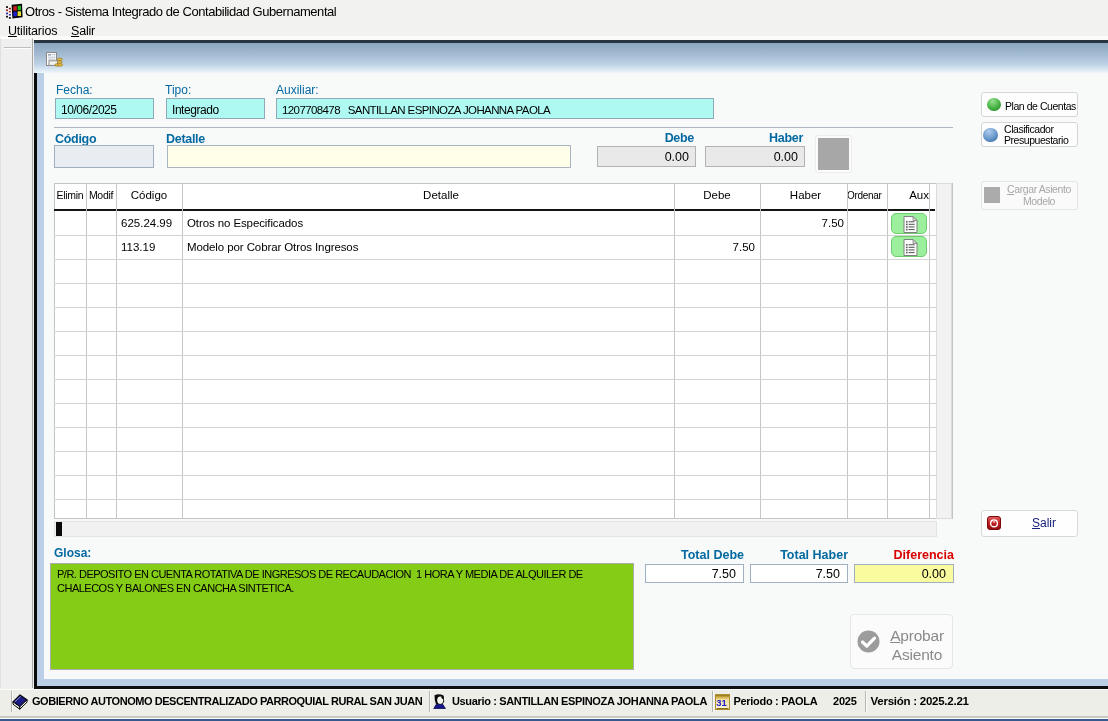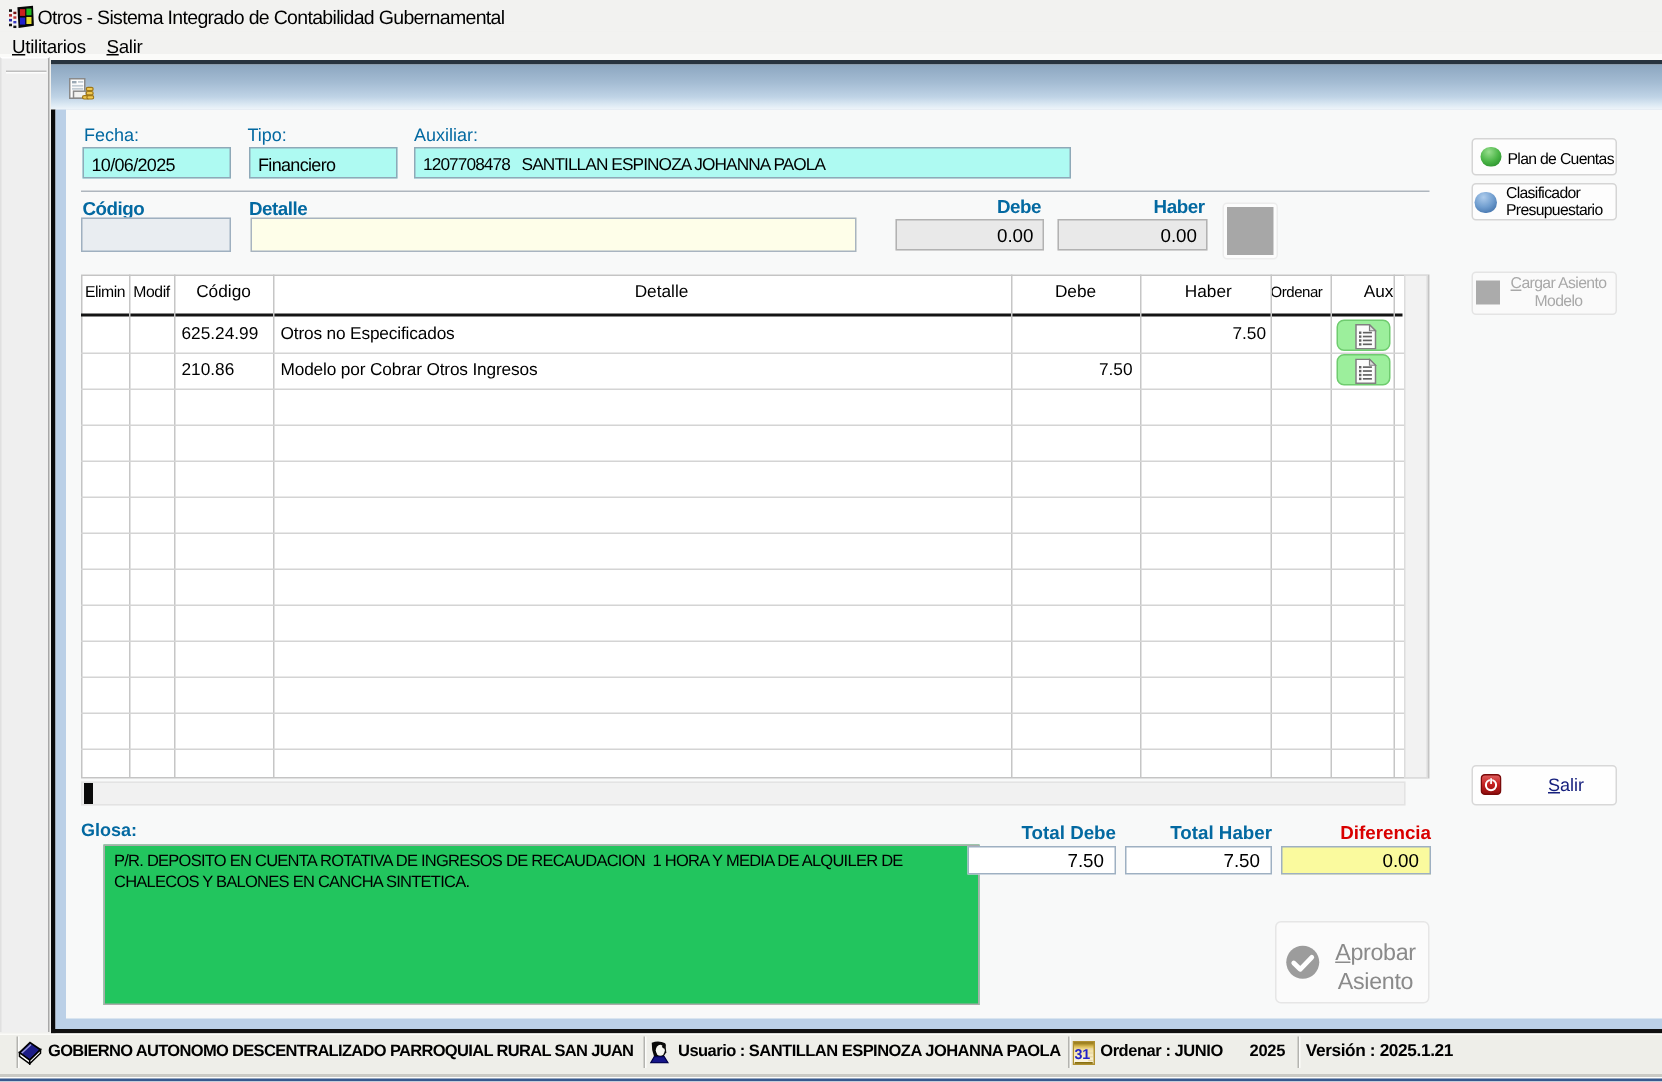--- a/index.html
+++ b/index.html
@@ -64,21 +64,21 @@
 <div class="abs" style="left:34px;top:72.5px;width:2.5px;height:616px;background:#0A0A0A;"></div>
 <div class="abs" style="left:36.5px;top:72.5px;width:1071.5px;height:613.5px;background:#BBD0E7;"></div>
 <div class="abs" style="left:34px;top:686px;width:1074px;height:2.5px;background:#101010;"></div>
 
 <div class="abs" style="left:43.5px;top:73px;width:1064.5px;height:606px;background:#F8F9F9;"></div>
 
 <div class="abs navy" style="left:56px;top:83px;font-size:12px;">Fecha:</div>
 <div class="abs navy" style="left:165px;top:83px;font-size:12px;">Tipo:</div>
 <div class="abs navy" style="left:276px;top:83px;font-size:12px;">Auxiliar:</div>
 <div class="abs" style="left:55px;top:98px;width:99px;height:21px;background:#AEFAF2;border:1px solid #8FA9B8;font-size:12px;letter-spacing:-0.45px;padding:4px 0 0 5px;">10/06/2025</div>
-<div class="abs" style="left:166px;top:98px;width:99px;height:21px;background:#AEFAF2;border:1px solid #8FA9B8;font-size:12px;letter-spacing:-0.45px;padding:4px 0 0 5px;">Financiero</div>
+<div class="abs" style="left:166px;top:98px;width:99px;height:21px;background:#AEFAF2;border:1px solid #8FA9B8;font-size:12px;letter-spacing:-0.45px;padding:4px 0 0 5px;">Integrado</div>
 <div class="abs" style="left:276px;top:98px;width:438px;height:21px;background:#AEFAF2;border:1px solid #8FA9B8;font-size:11.5px;letter-spacing:-0.6px;padding:4.5px 0 0 5px;">1207708478&nbsp;&nbsp;&nbsp;SANTILLAN ESPINOZA JOHANNA PAOLA</div>
 
 <div class="abs" style="left:54px;top:127px;width:899px;height:1px;background:#AEB6BE;"></div>
 
 <div class="abs navy b" style="left:55px;top:132px;font-size:12.5px;letter-spacing:-0.3px;">Código</div>
 <div class="abs navy b" style="left:166px;top:132px;font-size:12.5px;letter-spacing:-0.3px;">Detalle</div>
 <div class="abs navy b" style="left:597px;top:131px;width:97px;font-size:12.5px;letter-spacing:-0.3px;text-align:right;">Debe</div>
 <div class="abs navy b" style="left:705px;top:131px;width:98px;font-size:12.5px;letter-spacing:-0.3px;text-align:right;">Haber</div>
 <div class="abs" style="left:54px;top:145px;width:100px;height:23px;background:#E9EDF1;border:1px solid #9FB0C0;"></div>
 <div class="abs" style="left:167px;top:145px;width:404px;height:23px;background:#FEFEE9;border:1px solid #A8B4C0;"></div>
@@ -132,21 +132,21 @@
 <div class="abs rl" style="top:426.6px;"></div>
 <div class="abs rl" style="top:450.6px;"></div>
 <div class="abs rl" style="top:474.6px;"></div>
 <div class="abs rl" style="top:498.6px;"></div>
 <style>.rl{left:54px;width:883px;height:1px;background:#D4D4D4;}</style>
 
 <div class="abs" style="left:121px;top:217px;font-size:11.5px;">625.24.99</div>
 <div class="abs" style="left:187px;top:217px;font-size:11.5px;letter-spacing:-0.1px;">Otros no Especificados</div>
 <div class="abs" style="left:760px;top:217px;width:84px;text-align:right;font-size:11.5px;">7.50</div>
 
-<div class="abs" style="left:121px;top:241px;font-size:11.5px;">210.86</div>
+<div class="abs" style="left:121px;top:241px;font-size:11.5px;">113.19</div>
 <div class="abs" style="left:187px;top:241px;font-size:11.5px;letter-spacing:-0.1px;">Modelo por Cobrar Otros Ingresos</div>
 <div class="abs" style="left:674px;top:241px;width:81px;text-align:right;font-size:11.5px;">7.50</div>
 
 <div class="abs auxbtn" style="left:891px;top:212.5px;">
     <svg width="15" height="17" viewBox="0 0 15 17" style="position:absolute;left:11px;top:2px;">
   <path d="M1 0.5 L10 0.5 L14 4.5 L14 16.5 L1 16.5 Z" fill="#FCFCFC" stroke="#808080"></path>
   <path d="M10 0.5 L10 4.5 L14 4.5 Z" fill="#E0E0E0" stroke="#808080" stroke-width="0.8"></path>
   <g fill="#606060">
     <rect x="3" y="5" width="1.6" height="1.6"></rect>
         <rect x="5.6" y="5.2" width="6" height="1.1"></rect>
@@ -178,21 +178,21 @@
 <style>
 .auxbtn{width:36px;height:21px;background:#9CEF9C;border:1px solid #6FCC6F;border-radius:5px;}
 </style>
 
 <div class="abs" style="left:935.5px;top:183px;width:16.5px;height:336px;background:#F2F2F2;border:1px solid #DCDCDC;"></div>
 
 <div class="abs" style="left:54px;top:521px;width:883px;height:15.5px;background:#F1F1F1;border:1px solid #E3E3E3;"></div>
 <div class="abs" style="left:55.5px;top:522px;width:6px;height:14px;background:#0A0A0A;"></div>
 
 <div class="abs navy b" style="left:54px;top:546px;font-size:12px;">Glosa:</div>
-<div class="abs" style="left:69px;top:563px;width:584px;height:107px;background:#22c55e;border:1px solid #ABABAB;font-size:11px;letter-spacing:-0.5px;padding:4px 6px;line-height:13.5px;">P/R. DEPOSITO EN CUENTA ROTATIVA DE INGRESOS DE RECAUDACION&nbsp;&nbsp;1 HORA Y MEDIA DE ALQUILER DE<br>CHALECOS Y BALONES EN CANCHA SINTETICA.</div>
+<div class="abs" style="left:50px;top:563px;width:584px;height:107px;background:#84cc16;border:1px solid #ABABAB;font-size:11px;letter-spacing:-0.5px;padding:4px 6px;line-height:13.5px;">P/R. DEPOSITO EN CUENTA ROTATIVA DE INGRESOS DE RECAUDACION&nbsp;&nbsp;1 HORA Y MEDIA DE ALQUILER DE<br>CHALECOS Y BALONES EN CANCHA SINTETICA.</div>
 
 <div class="abs navy b" style="left:645px;top:548px;width:99px;font-size:12.5px;text-align:right;">Total Debe</div>
 <div class="abs navy b" style="left:750px;top:548px;width:98px;font-size:12.5px;text-align:right;">Total Haber</div>
 <div class="abs b" style="left:854px;top:548px;width:100px;font-size:12.5px;text-align:right;color:#D90000;">Diferencia</div>
 <div class="abs" style="left:645px;top:564px;width:99px;height:19px;background:#FFFFFF;border:1px solid #9EB0C2;font-size:12.5px;text-align:right;padding:2px 7px 0 0;">7.50</div>
 <div class="abs" style="left:750px;top:564px;width:98px;height:19px;background:#FFFFFF;border:1px solid #9EB0C2;font-size:12.5px;text-align:right;padding:2px 7px 0 0;">7.50</div>
 <div class="abs" style="left:854px;top:564px;width:100px;height:19px;background:#FAFA9E;border:1px solid #9EB0C2;font-size:12.5px;text-align:right;padding:2px 7px 0 0;">0.00</div>
 
 <div class="abs" style="left:981px;top:510px;width:97px;height:27px;background:#FEFEFE;border:1px solid #D8D8D8;border-radius:3px;"></div>
 <div class="abs" style="left:987px;top:516px;width:14px;height:14px;">
@@ -257,24 +257,24 @@
   <rect x="1.5" y="14" width="12" height="1.2" fill="#8A7010"></rect>
   <g fill="#E8D8A8">
         <rect x="10.5" y="5" width="3" height="1"></rect>
         <rect x="10.5" y="7.5" width="3" height="1"></rect>
         <rect x="10.5" y="10" width="3" height="1"></rect>
         <rect x="10.5" y="12.5" width="3" height="1"></rect>
       </g>
   <text x="6.6" y="12.2" font-family="Liberation Sans" font-size="9.5" font-weight="bold" fill="#2222C8" text-anchor="middle">31</text>
 </svg>
 </div>
-<div class="abs sbt" style="left:733.5px;font-size:11px;letter-spacing:-0.3px;">Ordenar : JUNIO</div>
+<div class="abs sbt" style="left:733.5px;font-size:11px;letter-spacing:-0.3px;">Periodo : PAOLA</div>
 <div class="abs sbt" style="left:833px;font-size:11px;letter-spacing:-0.2px;">2025</div>
 <div class="abs sep" style="left:864.5px;"></div>
-<div class="abs sbt" style="left:870.5px;">Versión : 2025.1.21</div>
+<div class="abs sbt" style="left:870.5px;">Versión : 2025.2.21</div>
 <style>
 .sbt{top:695px;font-size:11.5px;font-weight:bold;letter-spacing:-0.25px;color:#000;}
 .sep{top:691px;width:2px;height:21px;border-left:1px solid #B4B4B0;border-right:1px solid #FCFCFA;}
 </style>
 
 <div class="abs" style="left:0;top:716px;width:1108px;height:1.5px;background:#C9C9C4;"></div>
 <div class="abs" style="left:0;top:717.5px;width:1108px;height:1px;background:#FDFDFB;"></div>
 <div class="abs" style="left:0;top:718.5px;width:1108px;height:2.5px;background:#36598E;"></div>
 
 </body></html>

